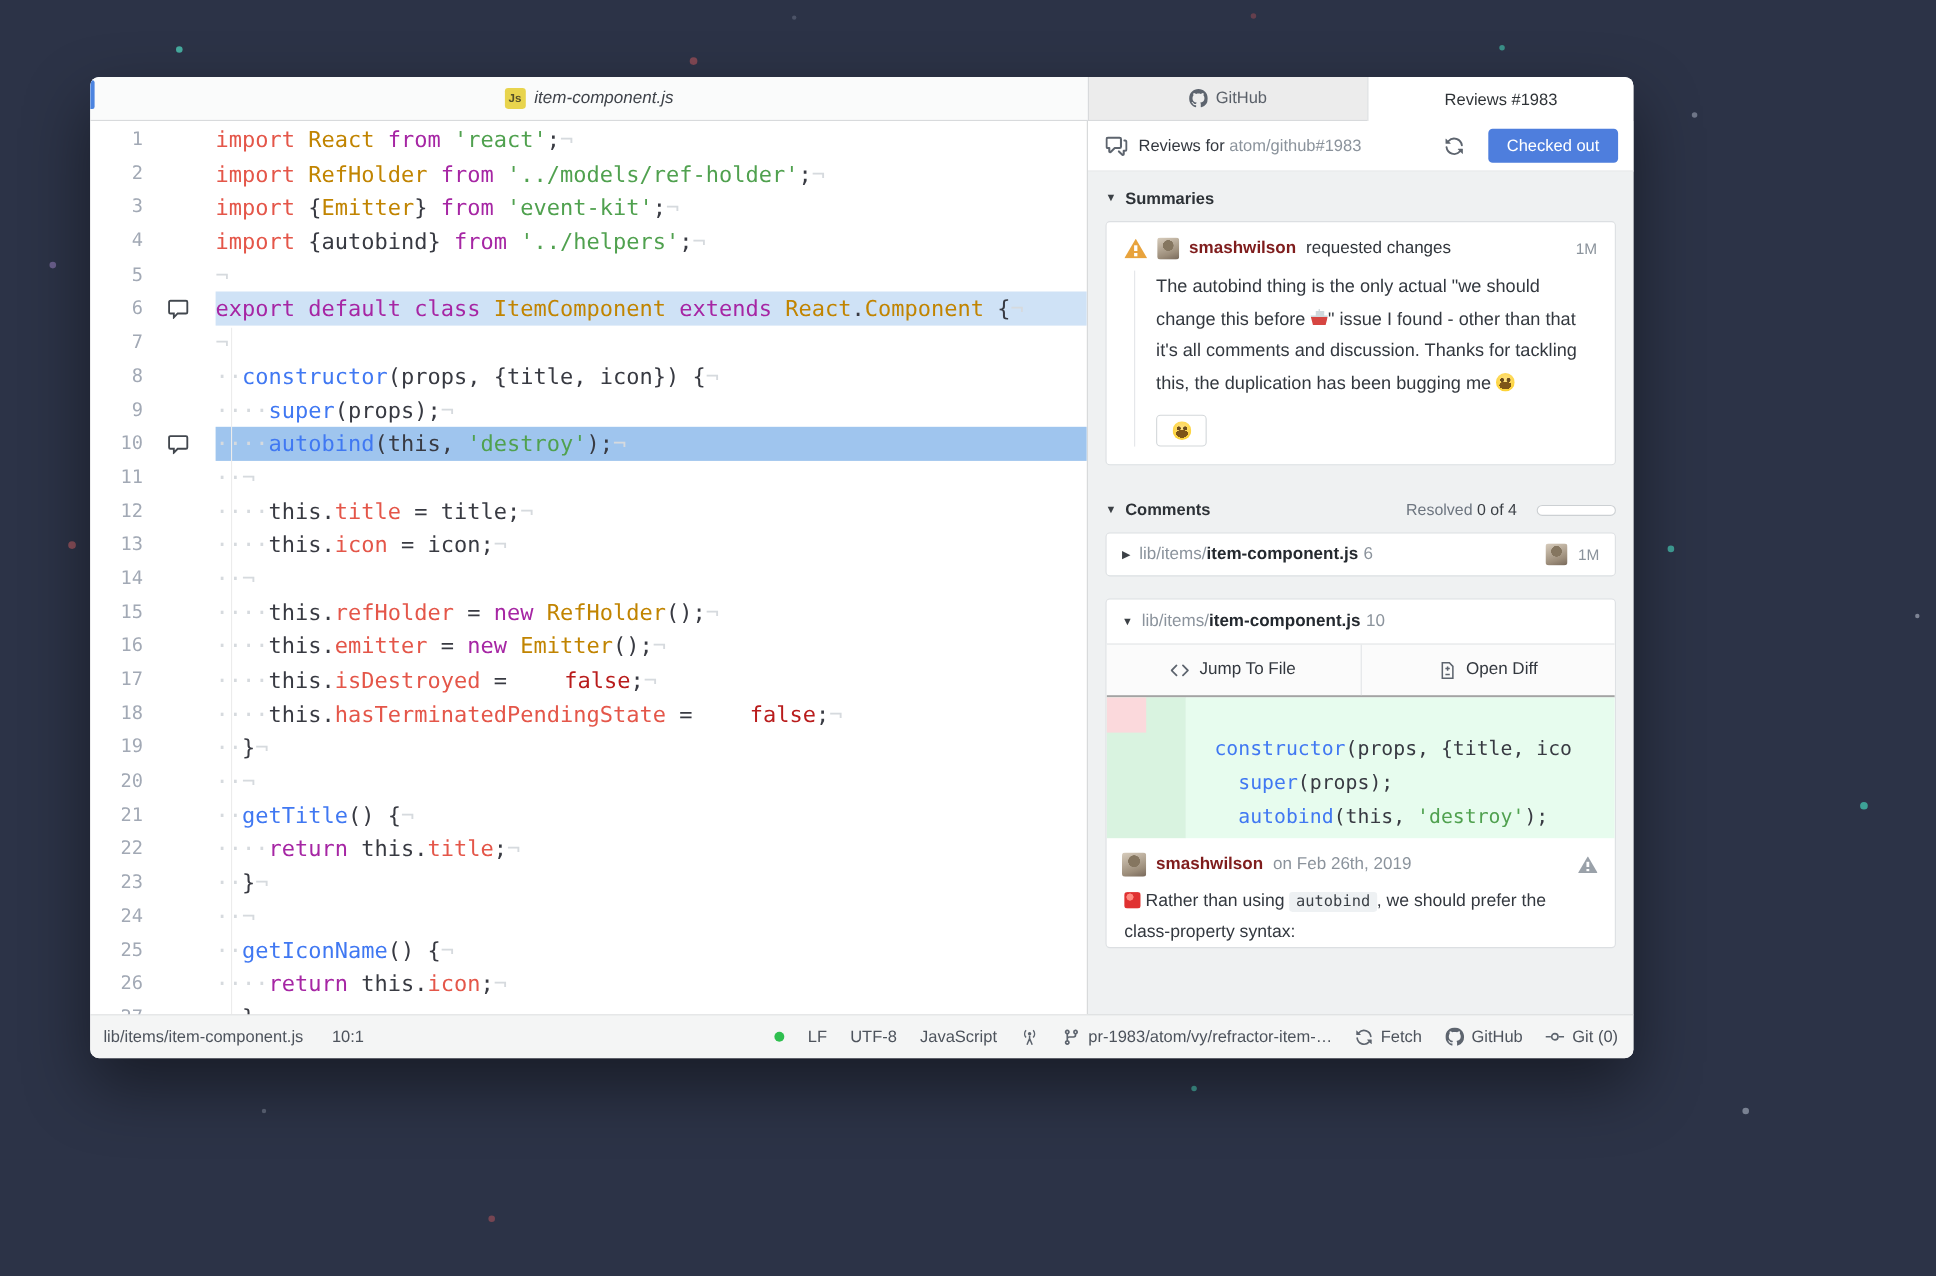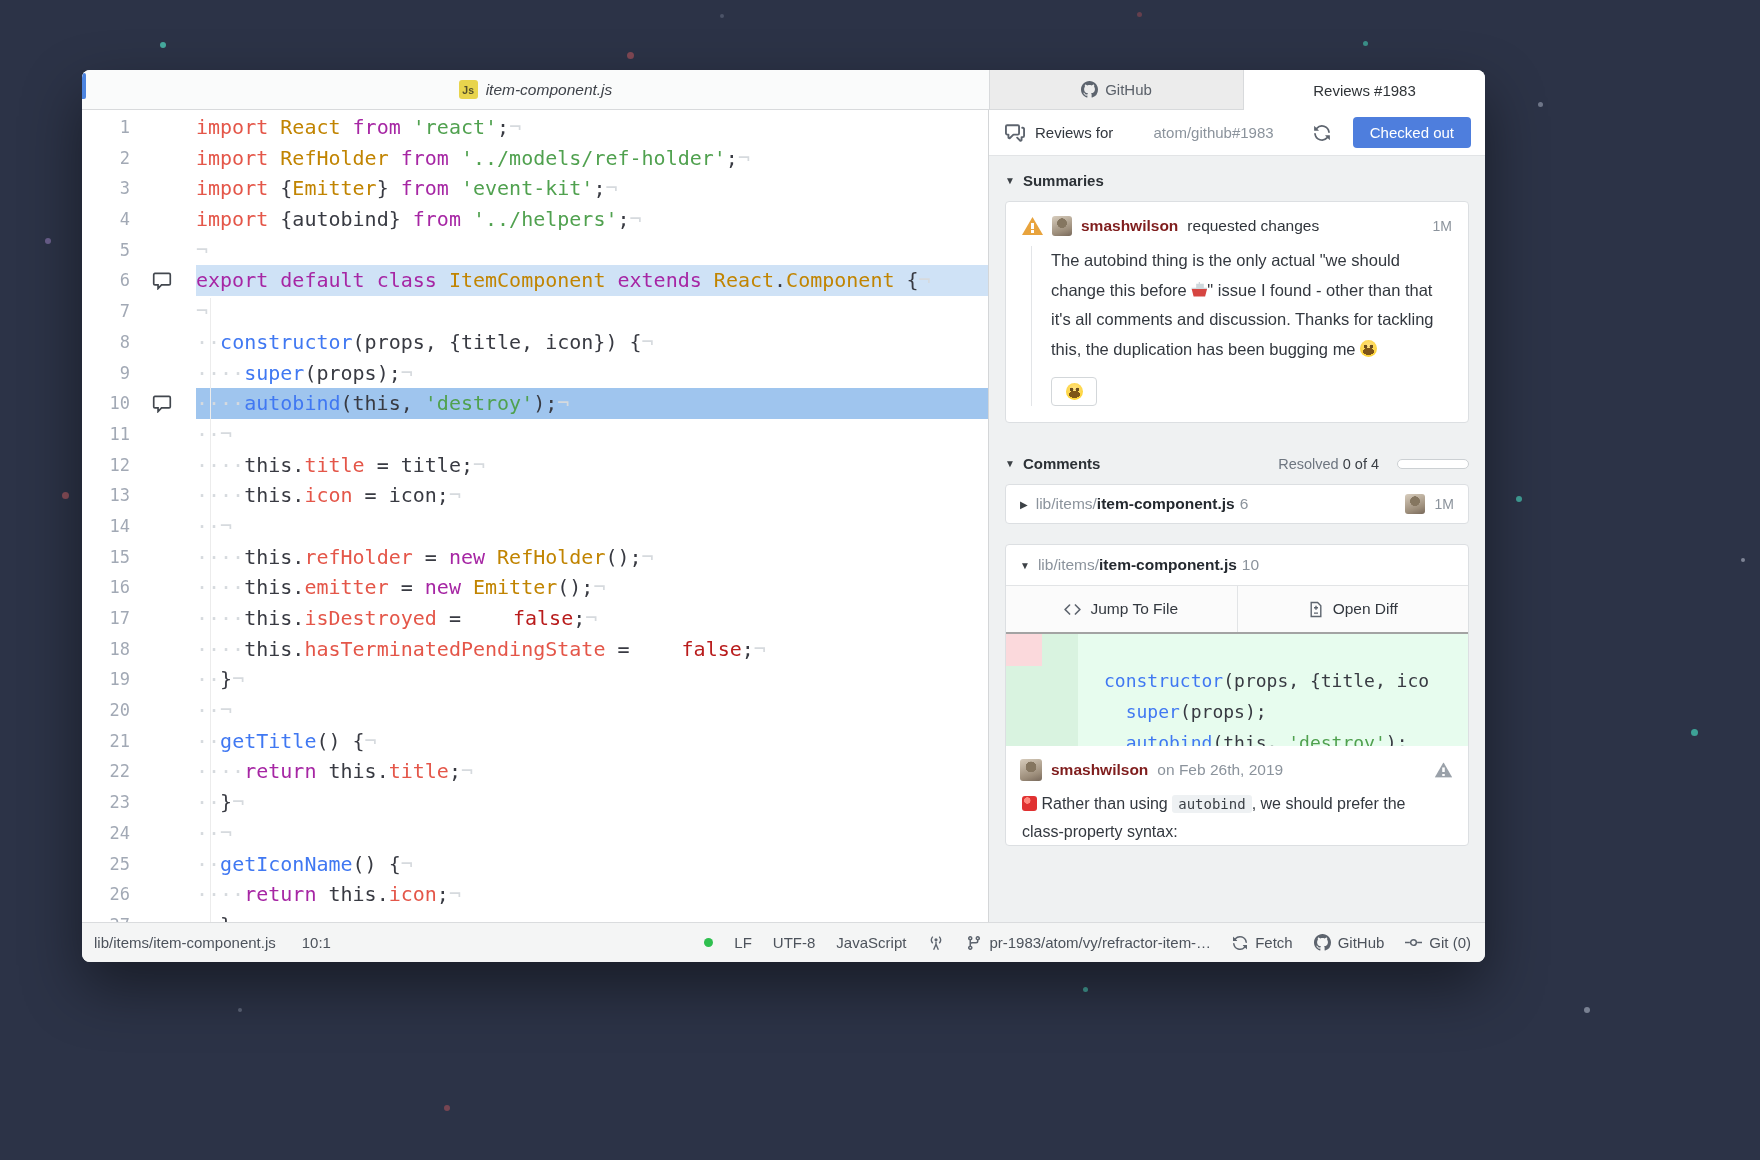--- a/index.html
+++ b/index.html
@@ -35,21 +35,21 @@
   .lcode{flex:1;color:#383a42;white-space:pre;}
   .hl-a .lcode{background:#cfe2f6;}
   .hl-b .lcode{background:#9fc5ee;}
   .tk-kw{color:#a626a4;}.tk-red{color:#e45649;text-align:center;}.tk-cls{color:#c18401;}.tk-str{color:#50a14f;}
   .tk-fn{color:#4078f2;}.tk-orn{color:#b91c1c;margin-left:40px;}.tk-pln{color:#383a42;}.tk-inv{color:#d6dade;}
 
   
   .panel{flex:1;background:#eff1f2;display:flex;flex-direction:column;min-width:0;}
   .phead{height:46px;background:#fff;border-bottom:1px solid #e2e4e6;display:flex;align-items:center;padding:0 14px 0 16px;gap:10px;flex:none;}
   .phead-title{font-size:15px;color:#33383f;white-space:nowrap;}
-  .phead-title .repo{color:#8b939c;margin-left:36px;}
+  .phead-title .repo{color:#8b939c;}
   .refresh{margin-left:auto;color:#6a7280;}
   .btn-checkout{background:#4e7edd;color:#fff;font-size:15px;border:none;border-radius:4px;padding:7px 17px;margin-left:12px;font-family:inherit;}
   .pscroll{flex:1;overflow:hidden;padding:16px 16px 0;}
   .sechead{display:flex;align-items:center;font-size:15px;font-weight:bold;color:#2c3136;gap:8px;}
   .tri{font-size:10px;color:#3c4146;font-weight:normal;}
   .card{background:#fff;border:1px solid #dcdfe2;border-radius:4px;}
 
   .sum-card{margin-top:12px;padding:14px 16px 16px;}
   .rev-head{display:flex;align-items:center;gap:9px;font-size:15.5px;color:#30353b;}
   .name{font-weight:bold;color:#7f1d1d;text-align:right;}
@@ -69,21 +69,21 @@
   .path-file{font-weight:bold;color:#24292f;}
   .path-line{color:#8b939c;margin-left:5px;}
   .tail{margin-left:auto;display:flex;align-items:center;gap:10px;}
   .age2{color:#8b939c;font-size:14px;}
 
   .thread2{margin-top:20px;overflow:hidden;}
   .t2head{padding:11px 14px;display:flex;align-items:center;gap:8px;font-size:15.5px;color:#2f3337;}
   .t2actions{display:flex;border-top:1px solid #e2e4e6;border-bottom:2px solid #a3a3a3;background:#fbfbfb;}
   .t2btn{flex:1;height:46px;display:flex;align-items:center;justify-content:center;gap:9px;font-size:15.5px;color:#33383f;}
   .t2btn + .t2btn{border-left:1px solid #e2e4e6;}
-  .diff{display:flex;height:112px;}
+  .diff{display:flex;height:128px;}
   .dgutter{width:72px;background:#d9f3e0;position:relative;flex:none;}
   .delcell{position:absolute;left:0;top:0;width:36px;height:32px;background:#fbd9dc;display:block;}
   .dcode{flex:1;background:#e7fcee;font-family:"DejaVu Sans Mono","Liberation Mono",monospace;font-size:18px;line-height:31px;
     white-space:pre;overflow:hidden;padding-left:26px;}
   .drow{height:31px;}
   .t2comment{padding:13px 14px 0;}
   .t2chead{display:flex;align-items:center;gap:9px;font-size:15.5px;color:#30353b;}
   .cdate{color:#8b939c;}
   .t2cbody{margin:9px 0 0 2px;font-size:16px;line-height:27px;color:#33383f;max-width:402px;}
   .chip{background:#eef1f3;border-radius:3px;padding:1px 6px;font-family:"DejaVu Sans Mono","Liberation Mono",monospace;font-size:14px;color:#3a3f45;}

